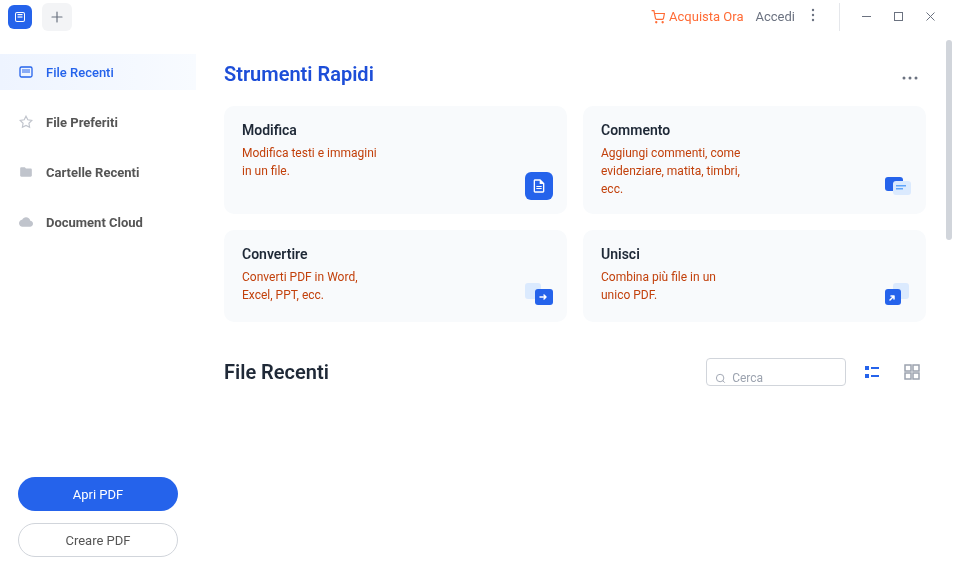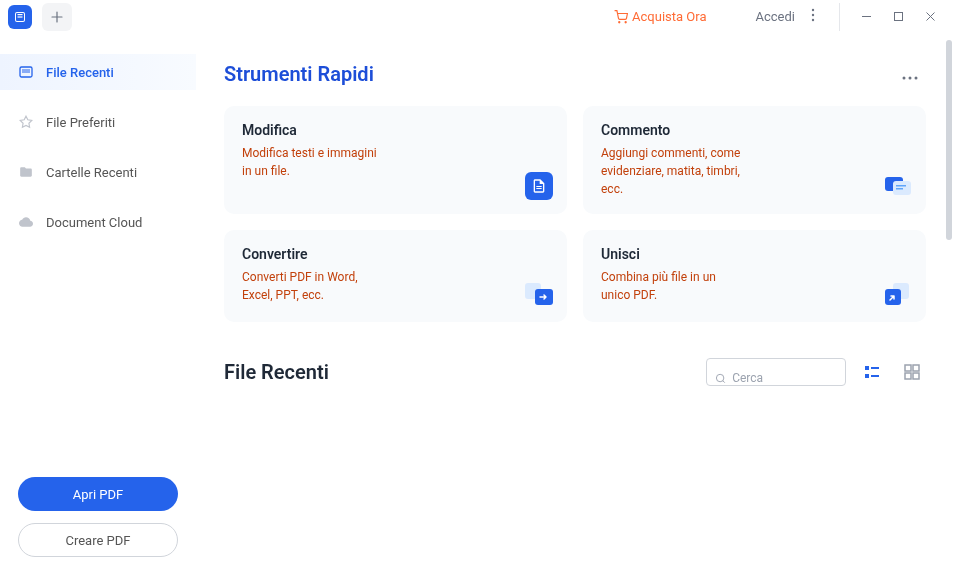--- a/index.html
+++ b/index.html
@@ -4,28 +4,28 @@
 <style>
 * { margin: 0; padding: 0; box-sizing: border-box; font-family: -apple-system, BlinkMacSystemFont, "Segoe UI", Roboto, sans-serif; }
 body { width: 954px; height: 577px; background: #fff; overflow: hidden; position: relative; }
 
 .titlebar { height: 34px; display: flex; align-items: center; padding: 0 8px; border-bottom: 1px solid transparent; }
 .app-logo { width: 24px; height: 24px; background: #2563eb; border-radius: 6px; display: flex; align-items: center; justify-content: center; margin-right: 10px; }
 .tab-plus { width: 30px; height: 28px; background: #f3f4f6; border-radius: 6px; display: flex; align-items: center; justify-content: center; color: #6b7280; cursor: pointer; }
 .titlebar-spacer { flex: 1; }
 .titlebar-right { display: flex; align-items: center; gap: 12px; }
 .buy-now { display: flex; align-items: center; gap: 4px; color: #ff6b35; font-size: 13px; cursor: pointer; }
-.login { color: #6b7280; font-size: 13px; cursor: pointer; margin-left: 37px; }
+.login { color: #6b7280; font-size: 13px; cursor: pointer; }
 .kebab { color: #6b7280; cursor: pointer; padding: 4px; }
 .win-controls { display: flex; align-items: center; gap: 0; margin-left: 8px; border-left: 1px solid #e5e7eb; padding-left: 10px; }
 .win-btn { width: 32px; height: 28px; display: flex; align-items: center; justify-content: center; color: #6b7280; cursor: pointer; }
 
 .body-wrap { display: flex; height: calc(100% - 34px); }
 .sidebar { width: 196px; background: #fff; display: flex; flex-direction: column; padding-top: 20px; }
-.nav-item { display: flex; align-items: center; gap: 12px; padding: 10px 18px; font-size: 13px; color: #555; cursor: pointer; border-radius: 0; margin: 0 0 14px 0; }
+.nav-item { display: flex; align-items: center; gap: 12px; padding: 10px 18px; font-size: 13px; color: #555; cursor: pointer; border-radius: 0; margin: 0 0 14px 0; font-weight: bold; }
 .nav-item.active { background: linear-gradient(90deg, #eef4ff 0%, #f8fbff 100%); color: #2563eb; font-weight: 500; }
 .nav-item .nav-icon { width: 16px; height: 16px; display: flex; align-items: center; justify-content: center; }
 .nav-spacer { flex: 1; }
 .sidebar-actions { padding: 16px 18px 20px; }
 .btn-primary { width: 100%; height: 34px; background: #2563eb; color: #fff; border: none; border-radius: 17px; font-size: 13px; cursor: pointer; margin-bottom: 12px; }
 .btn-outline { width: 100%; height: 34px; background: #fff; color: #555; border: 1px solid #d1d5db; border-radius: 17px; font-size: 13px; cursor: pointer; }
 
 .main { flex: 1; padding: 28px 28px 28px 28px; overflow: hidden; border-left: 0; position: relative; }
 .main-scroll { height: 100%; overflow: hidden; }
 .section-header { display: flex; align-items: center; justify-content: space-between; margin-bottom: 20px; }

